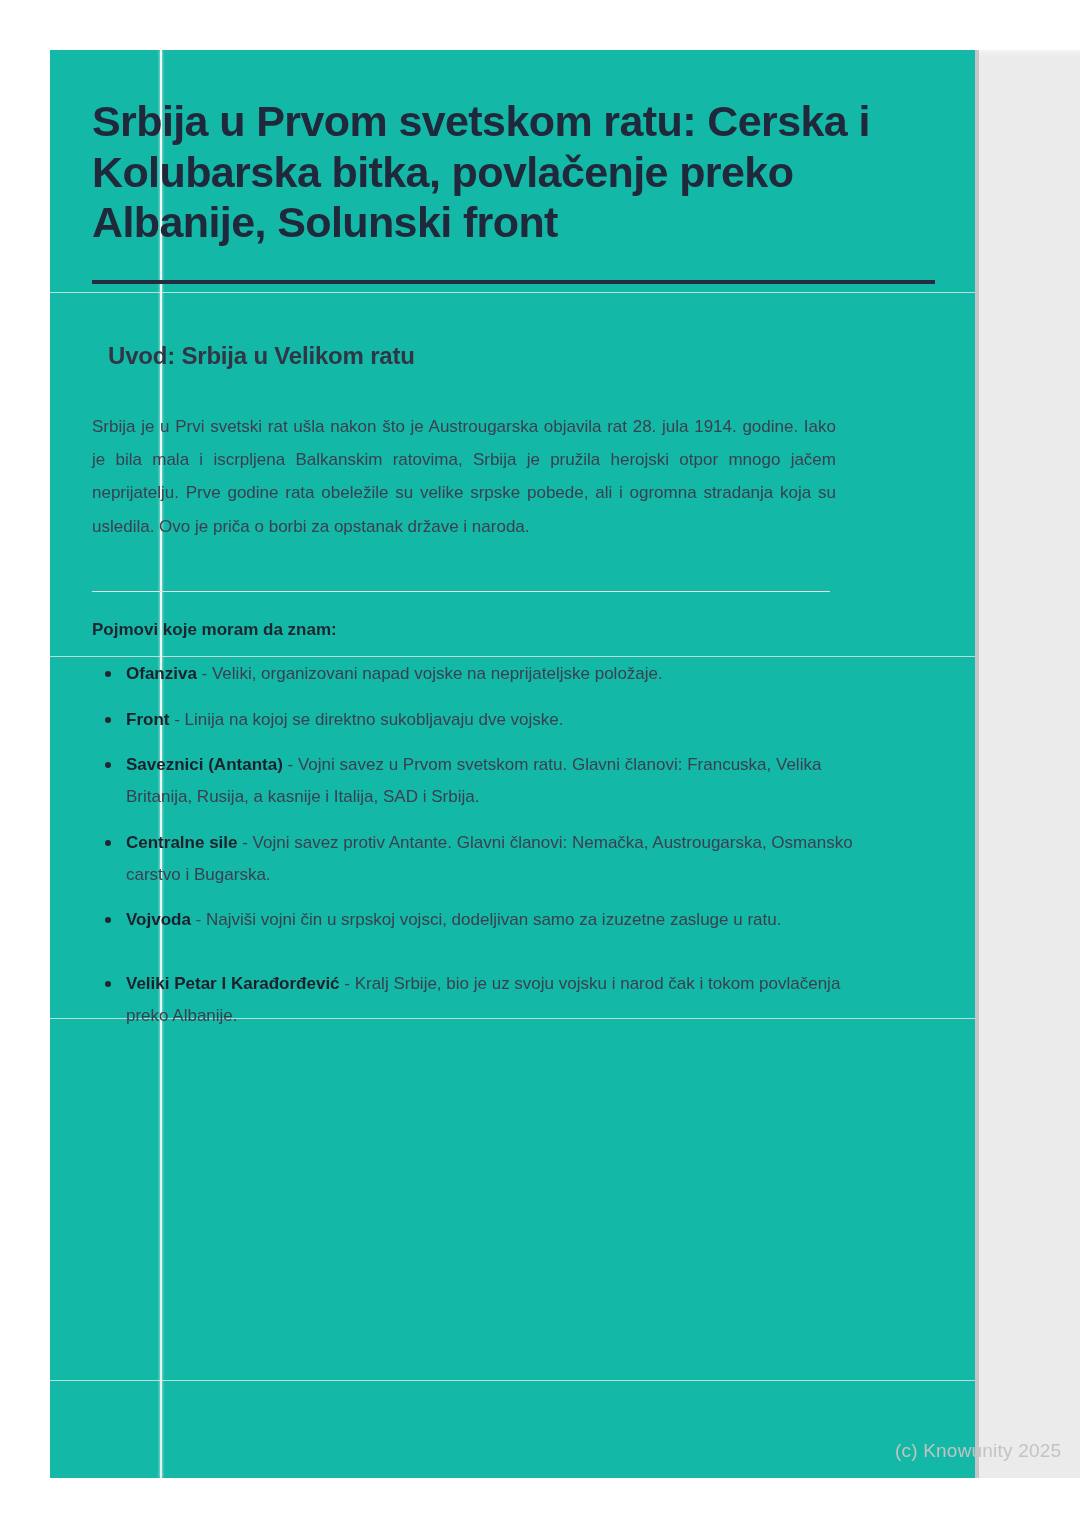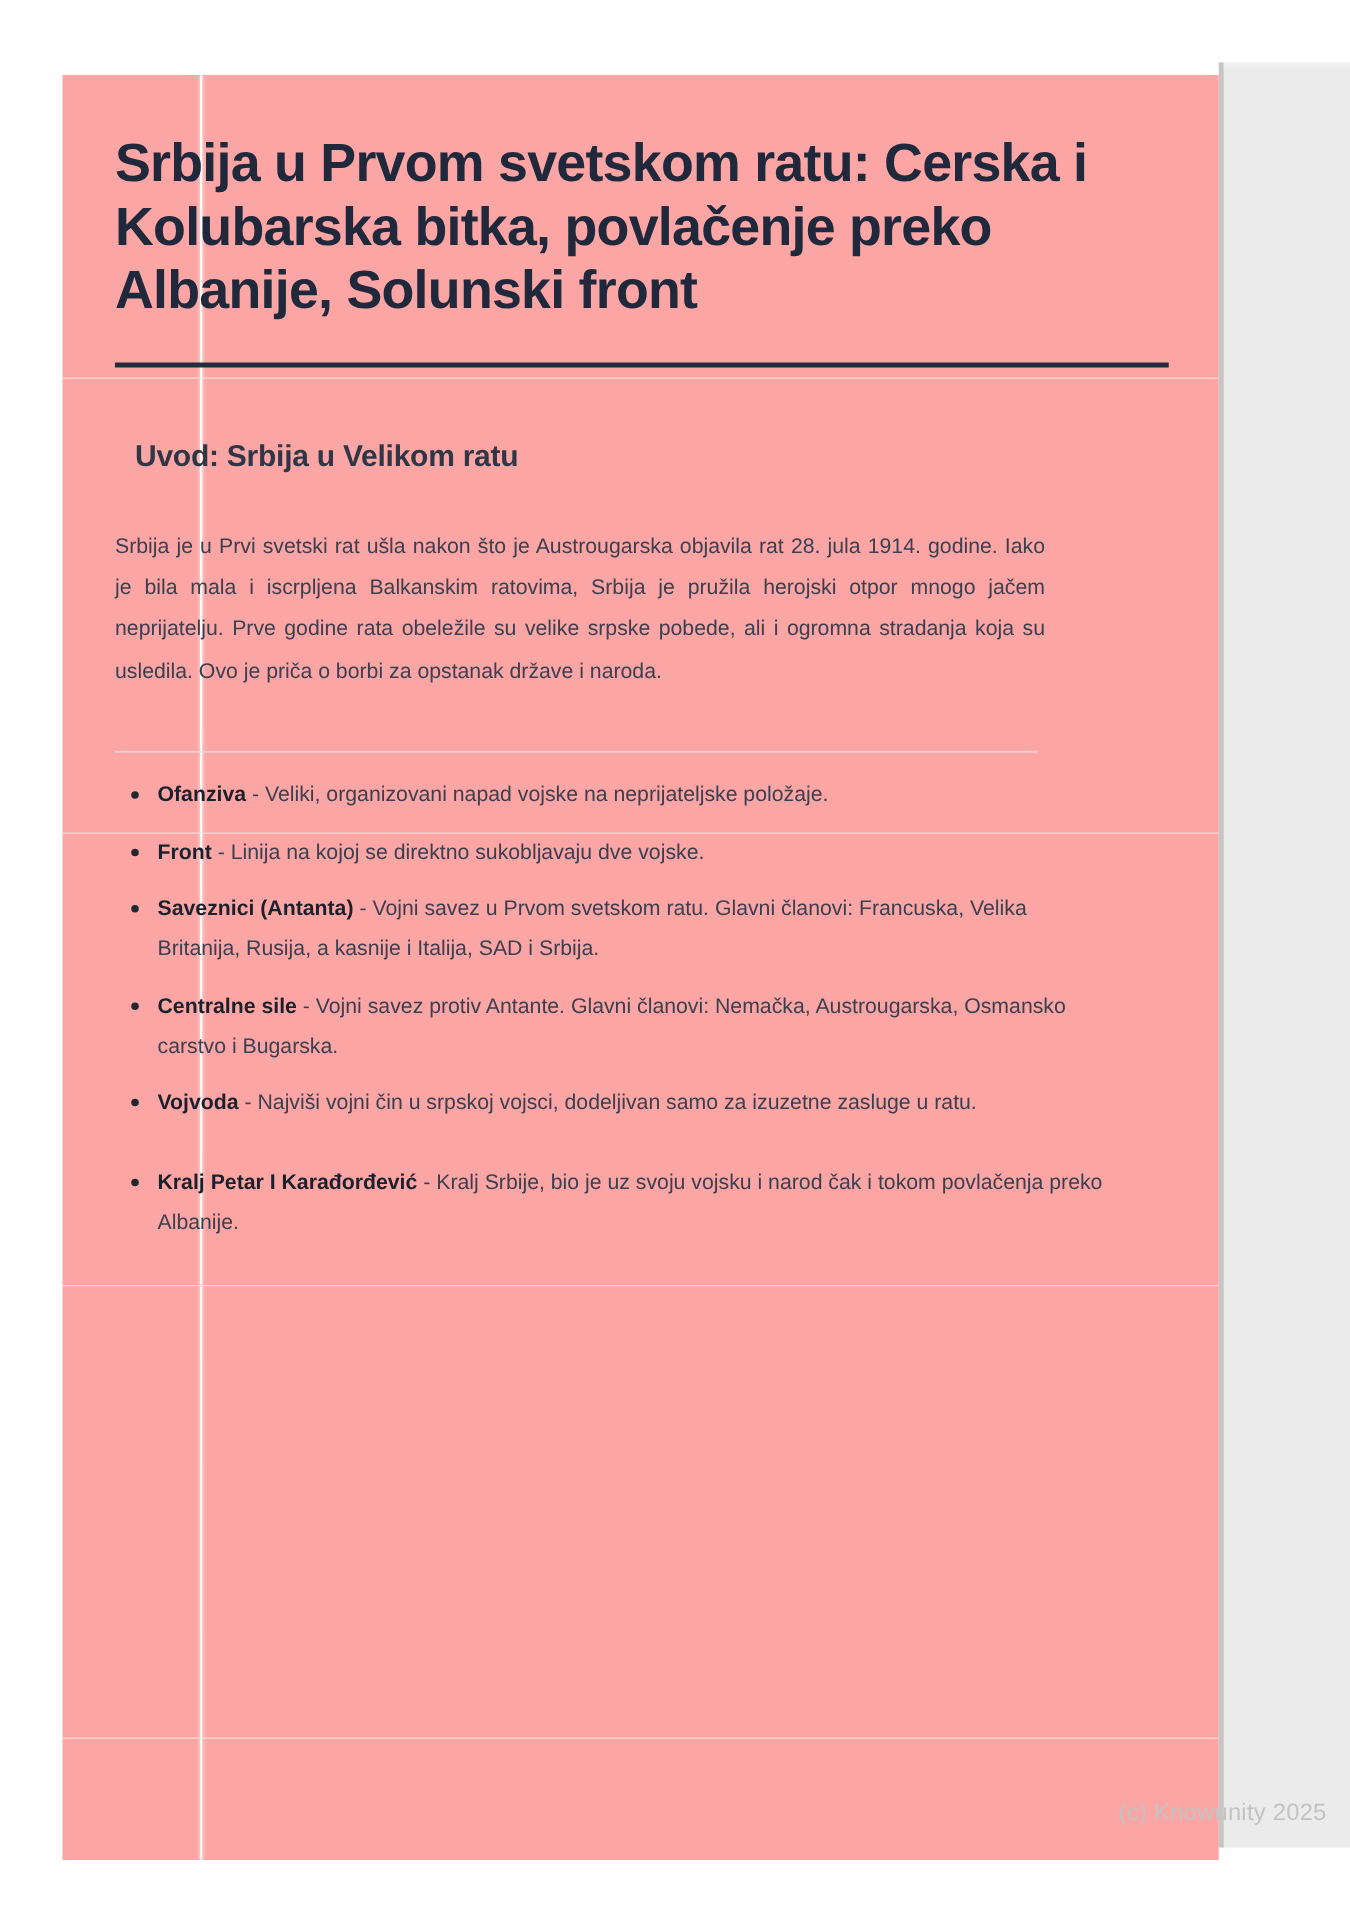--- a/index.html
+++ b/index.html
@@ -33,24 +33,24 @@
     left: 0; top: 0;
     width: 100%;
     height: 6px;
     background: linear-gradient(to bottom, #f4f4f4, #ebebeb);
   }
 
   
   .sheet {
     position: absolute;
     left: 50px;
-    top: 60px;
+    top: 50px;
     width: 925px;
     height: 1428px;
-    background: #fca5a5;
+    background: #14b8a6;
     box-sizing: border-box;
     overflow: hidden;
   }
   
   .fold-line {
     position: absolute;
     left: 110px;
     top: 0;
     width: 2px;
     height: 100%;
@@ -205,20 +205,21 @@
 
     <div class="title-rule"></div>
 
     <h2 class="h2">Uvod: Srbija u Velikom ratu</h2>
 
     <p class="body-par">Srbija je u Prvi svetski rat ušla nakon što je Austrougarska objavila rat 28. jula 1914. godine. Iako je bila mala i iscrpljena Balkanskim ratovima, Srbija je pružila herojski otpor mnogo jačem neprijatelju. Prve godine rata obeležile su velike srpske pobede, ali i ogromna stradanja koja su usledila. Ovo je priča o borbi za opstanak države i naroda.</p>
 
     <div class="soft-rule"></div>
 
 
+    <p class="sub-label">Pojmovi koje moram da znam:</p>
 
     <ul class="terms">
       <li>
         <b>Ofanziva</b><span> - Veliki, organizovani napad vojske na neprijateljske položaje.</span>
       </li>
       <li>
         <b>Front</b><span> - Linija na kojoj se direktno sukobljavaju dve vojske.</span>
       </li>
       <li>
         <b>Saveznici (Antanta)</b><span> - Vojni savez u Prvom svetskom ratu. Glavni članovi: Francuska, Velika Britanija, Rusija, a kasnije i Italija, SAD i Srbija.</span>
@@ -227,20 +228,20 @@
         <b>Centralne sile</b><span> - Vojni savez protiv Antante. Glavni članovi: Nemačka, Austrougarska, Osmansko carstvo i Bugarska.</span>
       </li>
       <li>
         <b>Vojvoda</b><span> - Najviši vojni čin u srpskoj vojsci, dodeljivan samo za izuzetne zasluge u ratu.</span>
       </li>
     </ul>
 
 
     <ul class="terms list-gap">
       <li>
-        <b>Kralj Petar I Karađorđević</b><span> - Kralj Srbije, bio je uz svoju vojsku i narod čak i tokom povlačenja preko Albanije.</span>
+        <b>Veliki Petar I Karađorđević</b><span> - Kralj Srbije, bio je uz svoju vojsku i narod čak i tokom povlačenja preko Albanije.</span>
       </li>
     </ul>
 
   </div>
 </div>
 
 <div class="footer-credit">(c) Knowunity 2025</div>
 
 </body></html>

